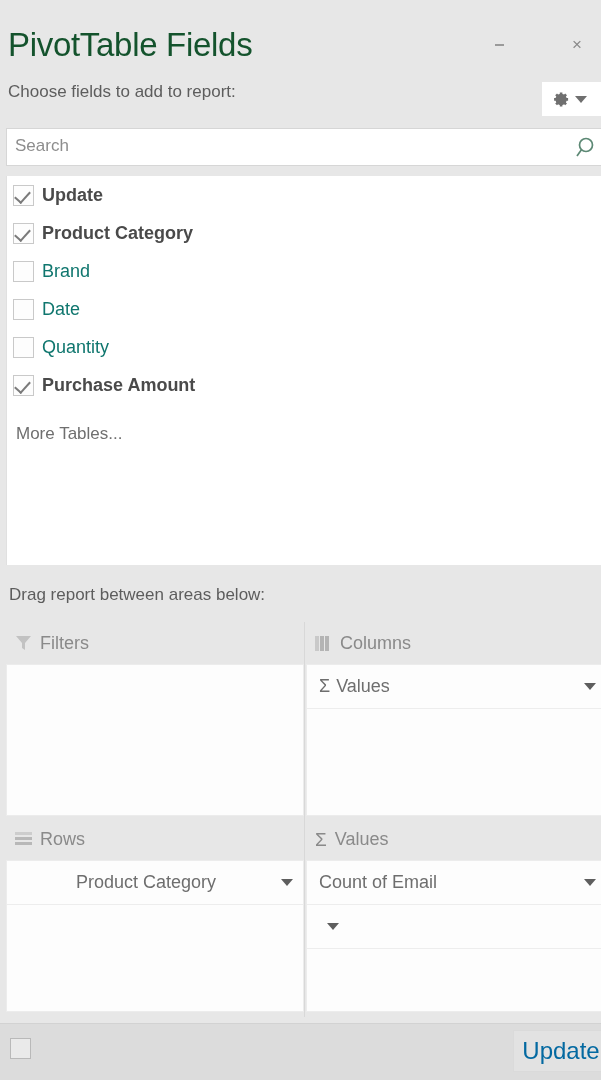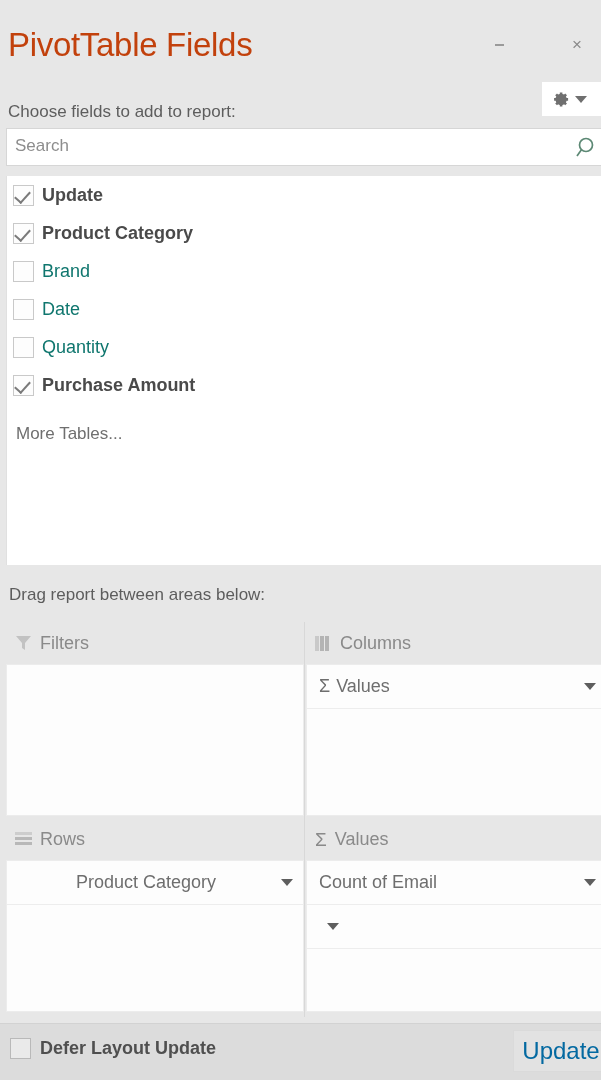--- a/index.html
+++ b/index.html
@@ -29,21 +29,21 @@
     position: absolute;
     left: 0; top: 0;
     width: 601px; height: 78px;
   }
   #pane-title {
     position: absolute;
     left: 8px; top: 26px;
     font-size: 33px;
     font-weight: 400;
     letter-spacing: -0.3px;
-    color: #c2410c;
+    color: #14532d;
     white-space: nowrap;
     text-align: center;
   }
   .winbtn {
     position: absolute;
     width: 30px; height: 30px;
     top: 30px;
     color: #8a8a8a;
     font-size: 16px;
     line-height: 30px;
@@ -60,21 +60,21 @@
   }
 
   
   #choose-row {
     position: absolute;
     left: 0; top: 78px;
     width: 601px; height: 45px;
   }
   #choose-label {
     position: absolute;
-    left: 8px; top: 24px;
+    left: 8px; top: 4px;
     font-size: 17px;
     color: #5d5d5d;
     white-space: nowrap;
   }
   #tools-button {
     position: absolute;
     left: 542px; top: 4px;
     width: 62px; height: 34px;
     background: #ffffff;
     display: flex;
@@ -447,20 +447,19 @@
           <div class="pill">
             <span class="pill-caret"></span>
           </div>
         </div>
     </div>
   </div>
 
   <div id="footer">
     <div id="defer-wrap">
       <span id="defer-box"></span>
-      <span id="defer-label">Defer Layout Update</span>
     </div>
     <div id="update-button">
       <span id="update-label">Update</span>
     </div>
   </div>
 
 </div>
 
 </body></html>

